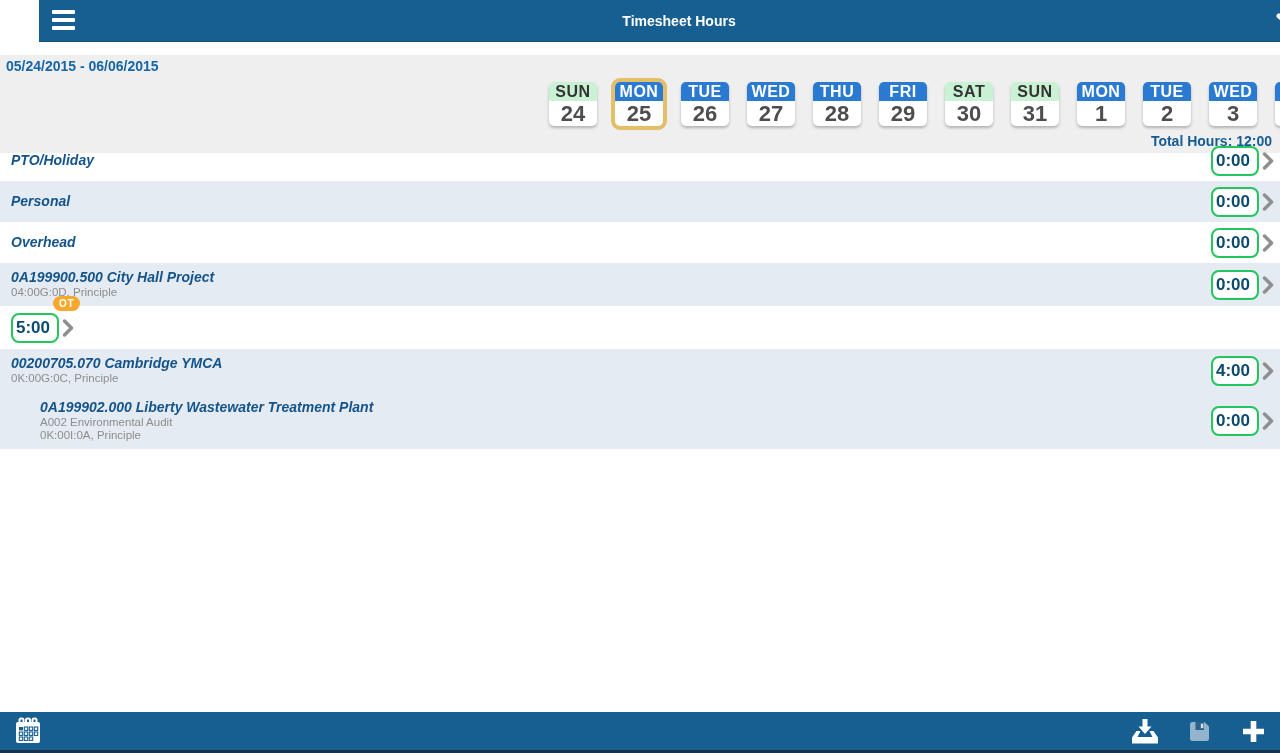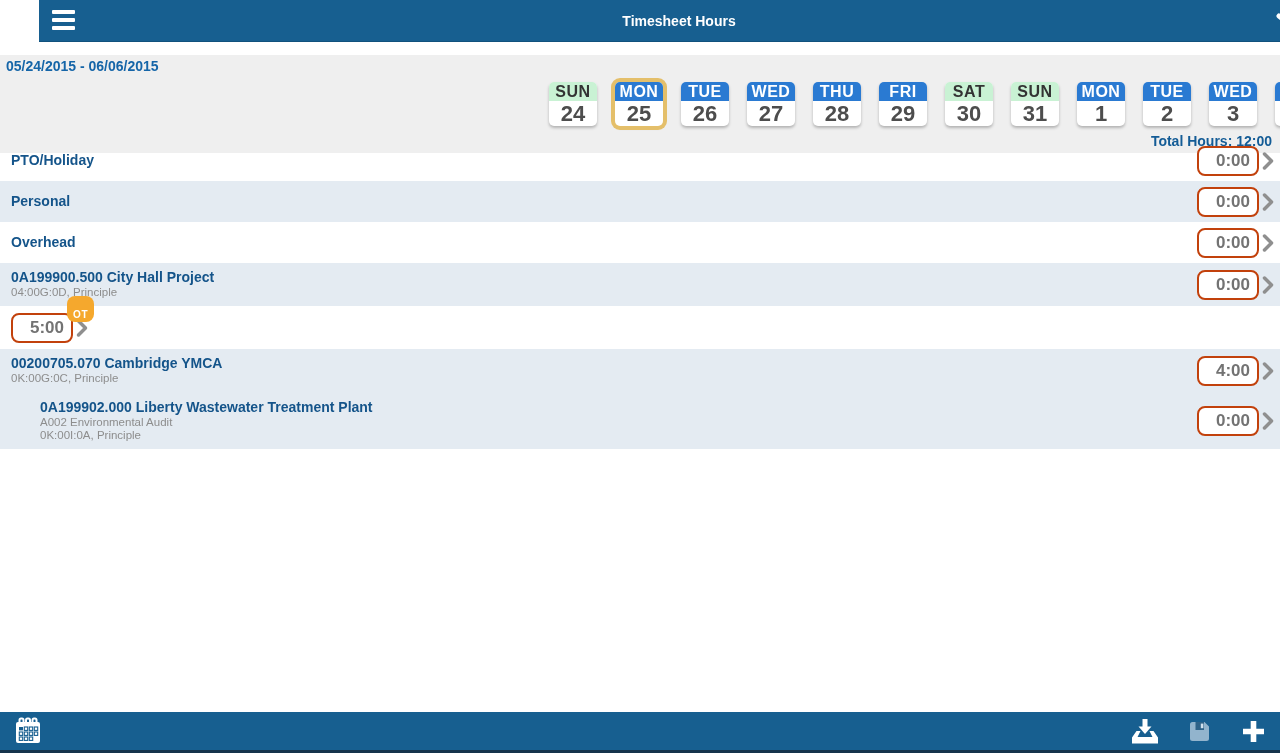--- a/index.html
+++ b/index.html
@@ -63,36 +63,36 @@
   .rows { position:absolute; top:140px; left:0; width:1280px; }
   .row {
     display:flex; align-items:center; justify-content:space-between;
     padding-left:11px; padding-right:6px; position:relative;
   }
   .row.h41 { height:41px; }
   .row.h43 { height:43px; }
   .row.h57 { height:57px;padding-left:40px; }
   .row.alt { background:#e4ebf2; }
   .row-left { display:flex; flex-direction:column; justify-content:center; }
-  .row-title { color:#14548a; font-size:14px; font-weight:bold; line-height:17px; }
+  .row-title { color:#14548a; font-size:14px; font-weight:bold; line-height:17px;font-style:italic; }
   .row-sub { color:#8d8d8d; font-size:11.5px; line-height:13.5px; }
   .row-right { display:flex; align-items:center; gap:3px; position:relative; }
   .value-box {
-    width:62px; height:30px; background:#ffffff;
-    border:2px solid #c2410c; border-radius:8px;
+    width:48px; height:30px; background:#ffffff;
+    border:2px solid #22c55e; border-radius:8px;
     display:flex; align-items:center; justify-content:flex-end;
-    padding-right:7px; color:#737373; font-size:17px; font-weight:bold;
+    padding-right:7px; color:#0c4a6e; font-size:17px; font-weight:bold;
     cursor:pointer;
   }
   .row-chevron { display:flex; align-items:center; }
   .ot-badge {
     position:absolute; top:-17px; right:-6px;
     background:#f5a82d; color:#ffffff;
     font-size:10px; font-weight:bold;
-    padding:13px 6px 2px 6px; border-radius:8px;
+    padding:2px 6px 2px 6px; border-radius:8px;
     letter-spacing:0.5px;
   }
 
   
   .bottombar {
     position:absolute; bottom:0; left:0; width:1280px; height:41px;
     background:#175f90; border-bottom:3px solid #16344c;
   }
   .bb-left { position:absolute; left:13px; top:5px; cursor:pointer; }
   .bb-right { position:absolute; right:12px; top:0; height:38px; display:flex; align-items:center; gap:24px; }

